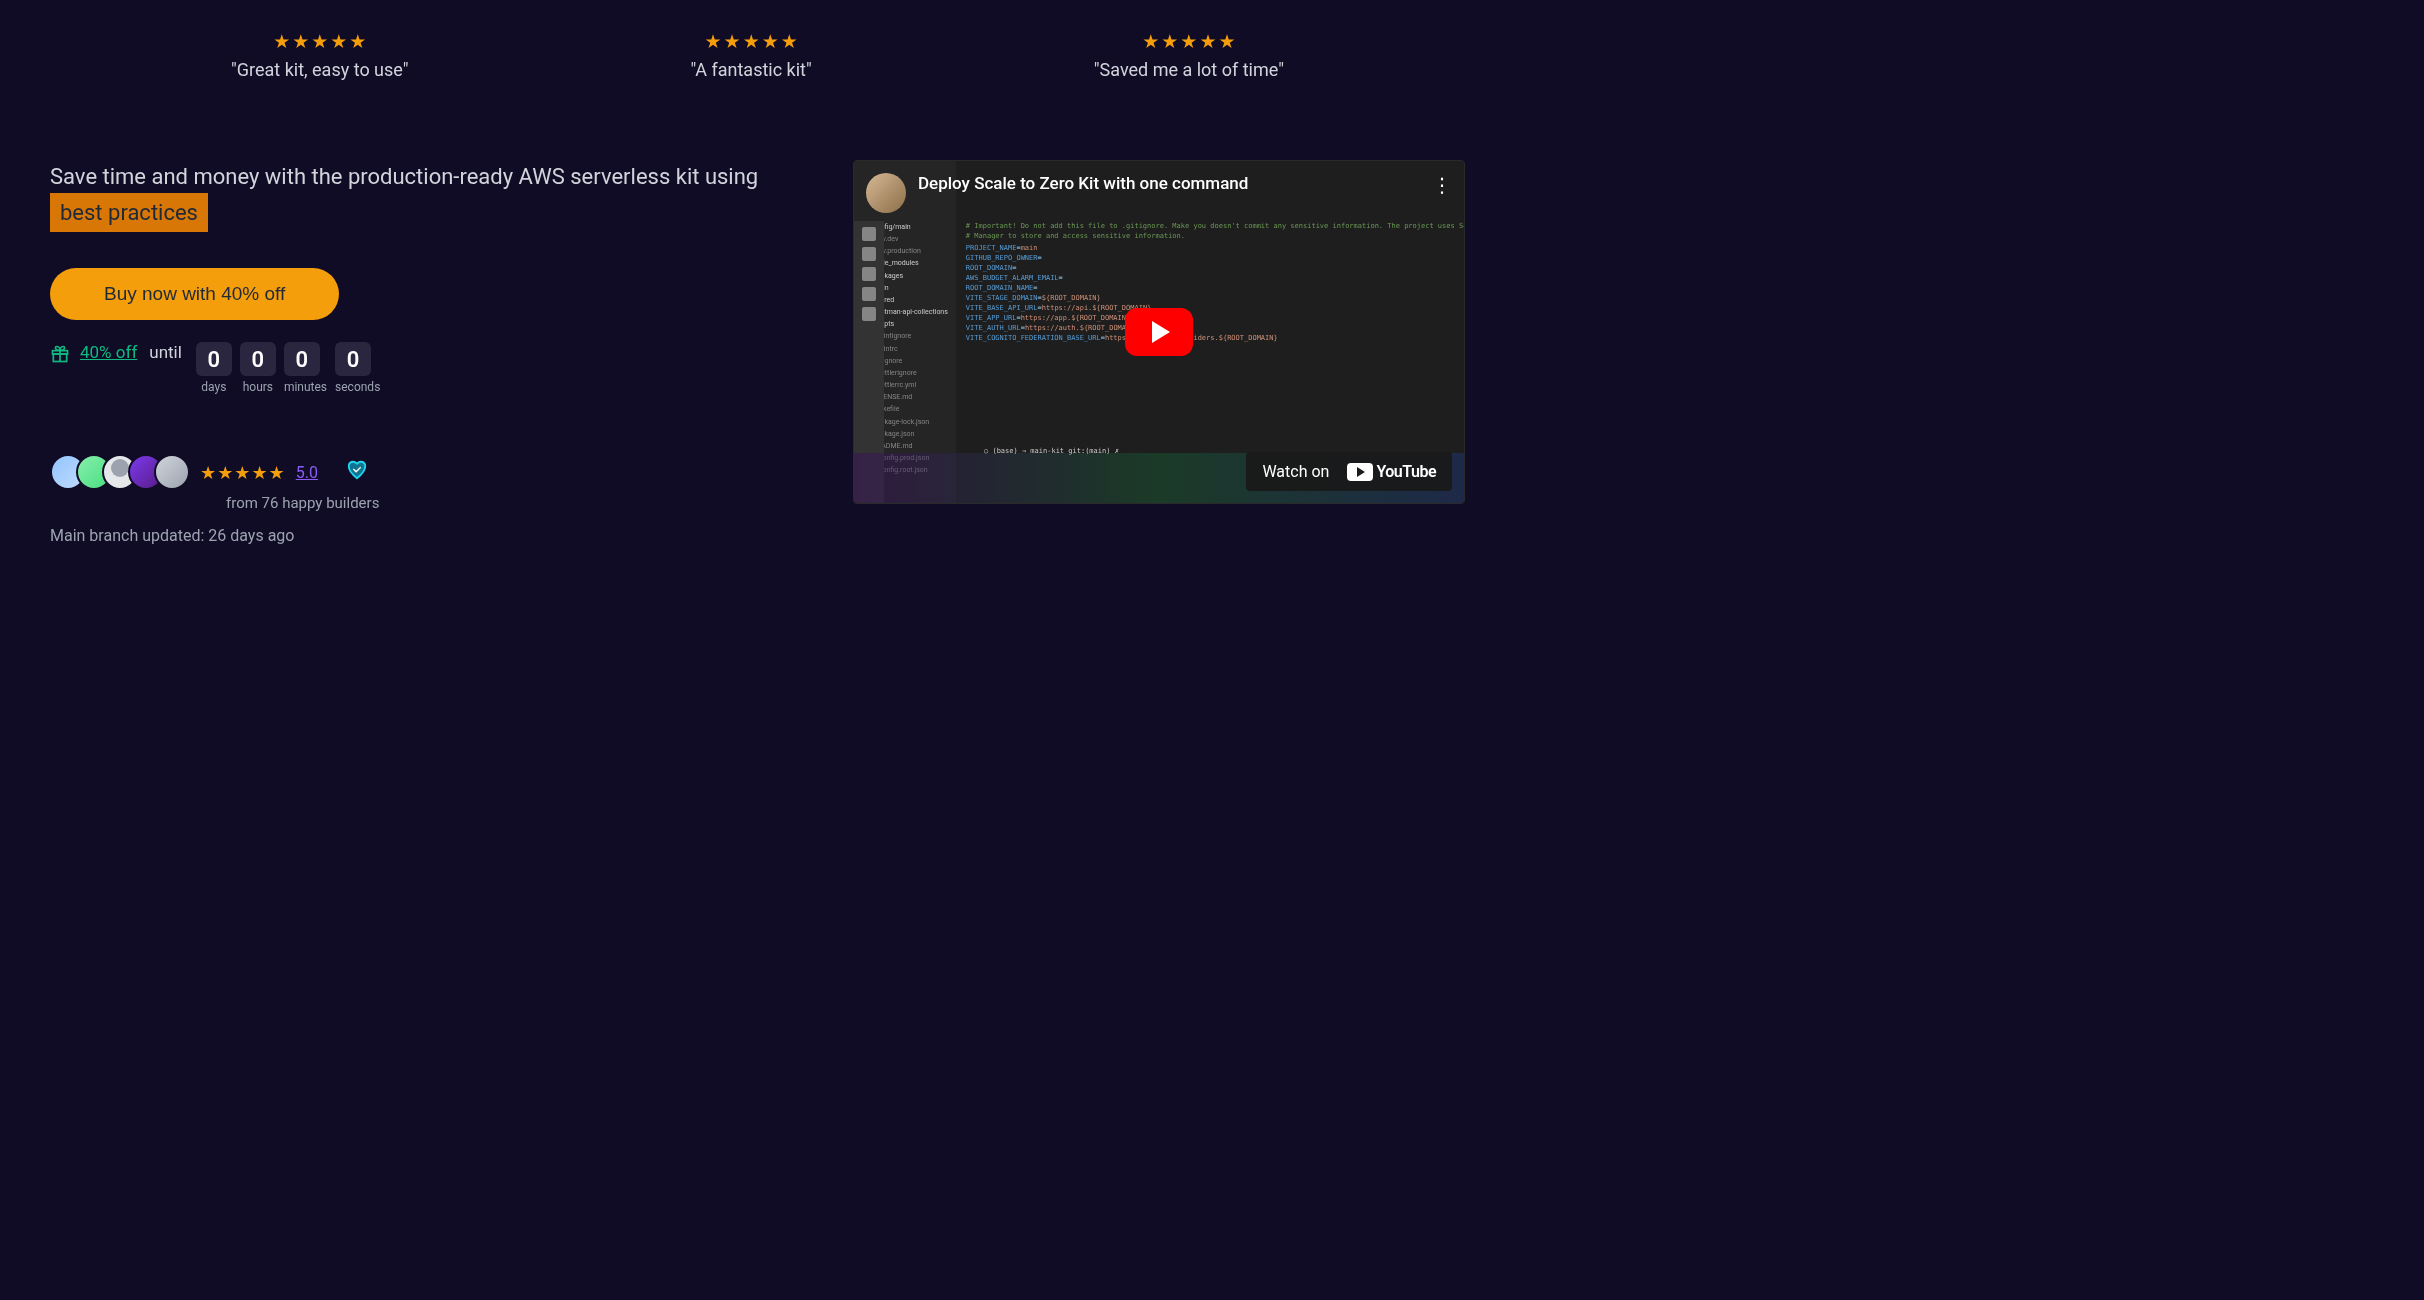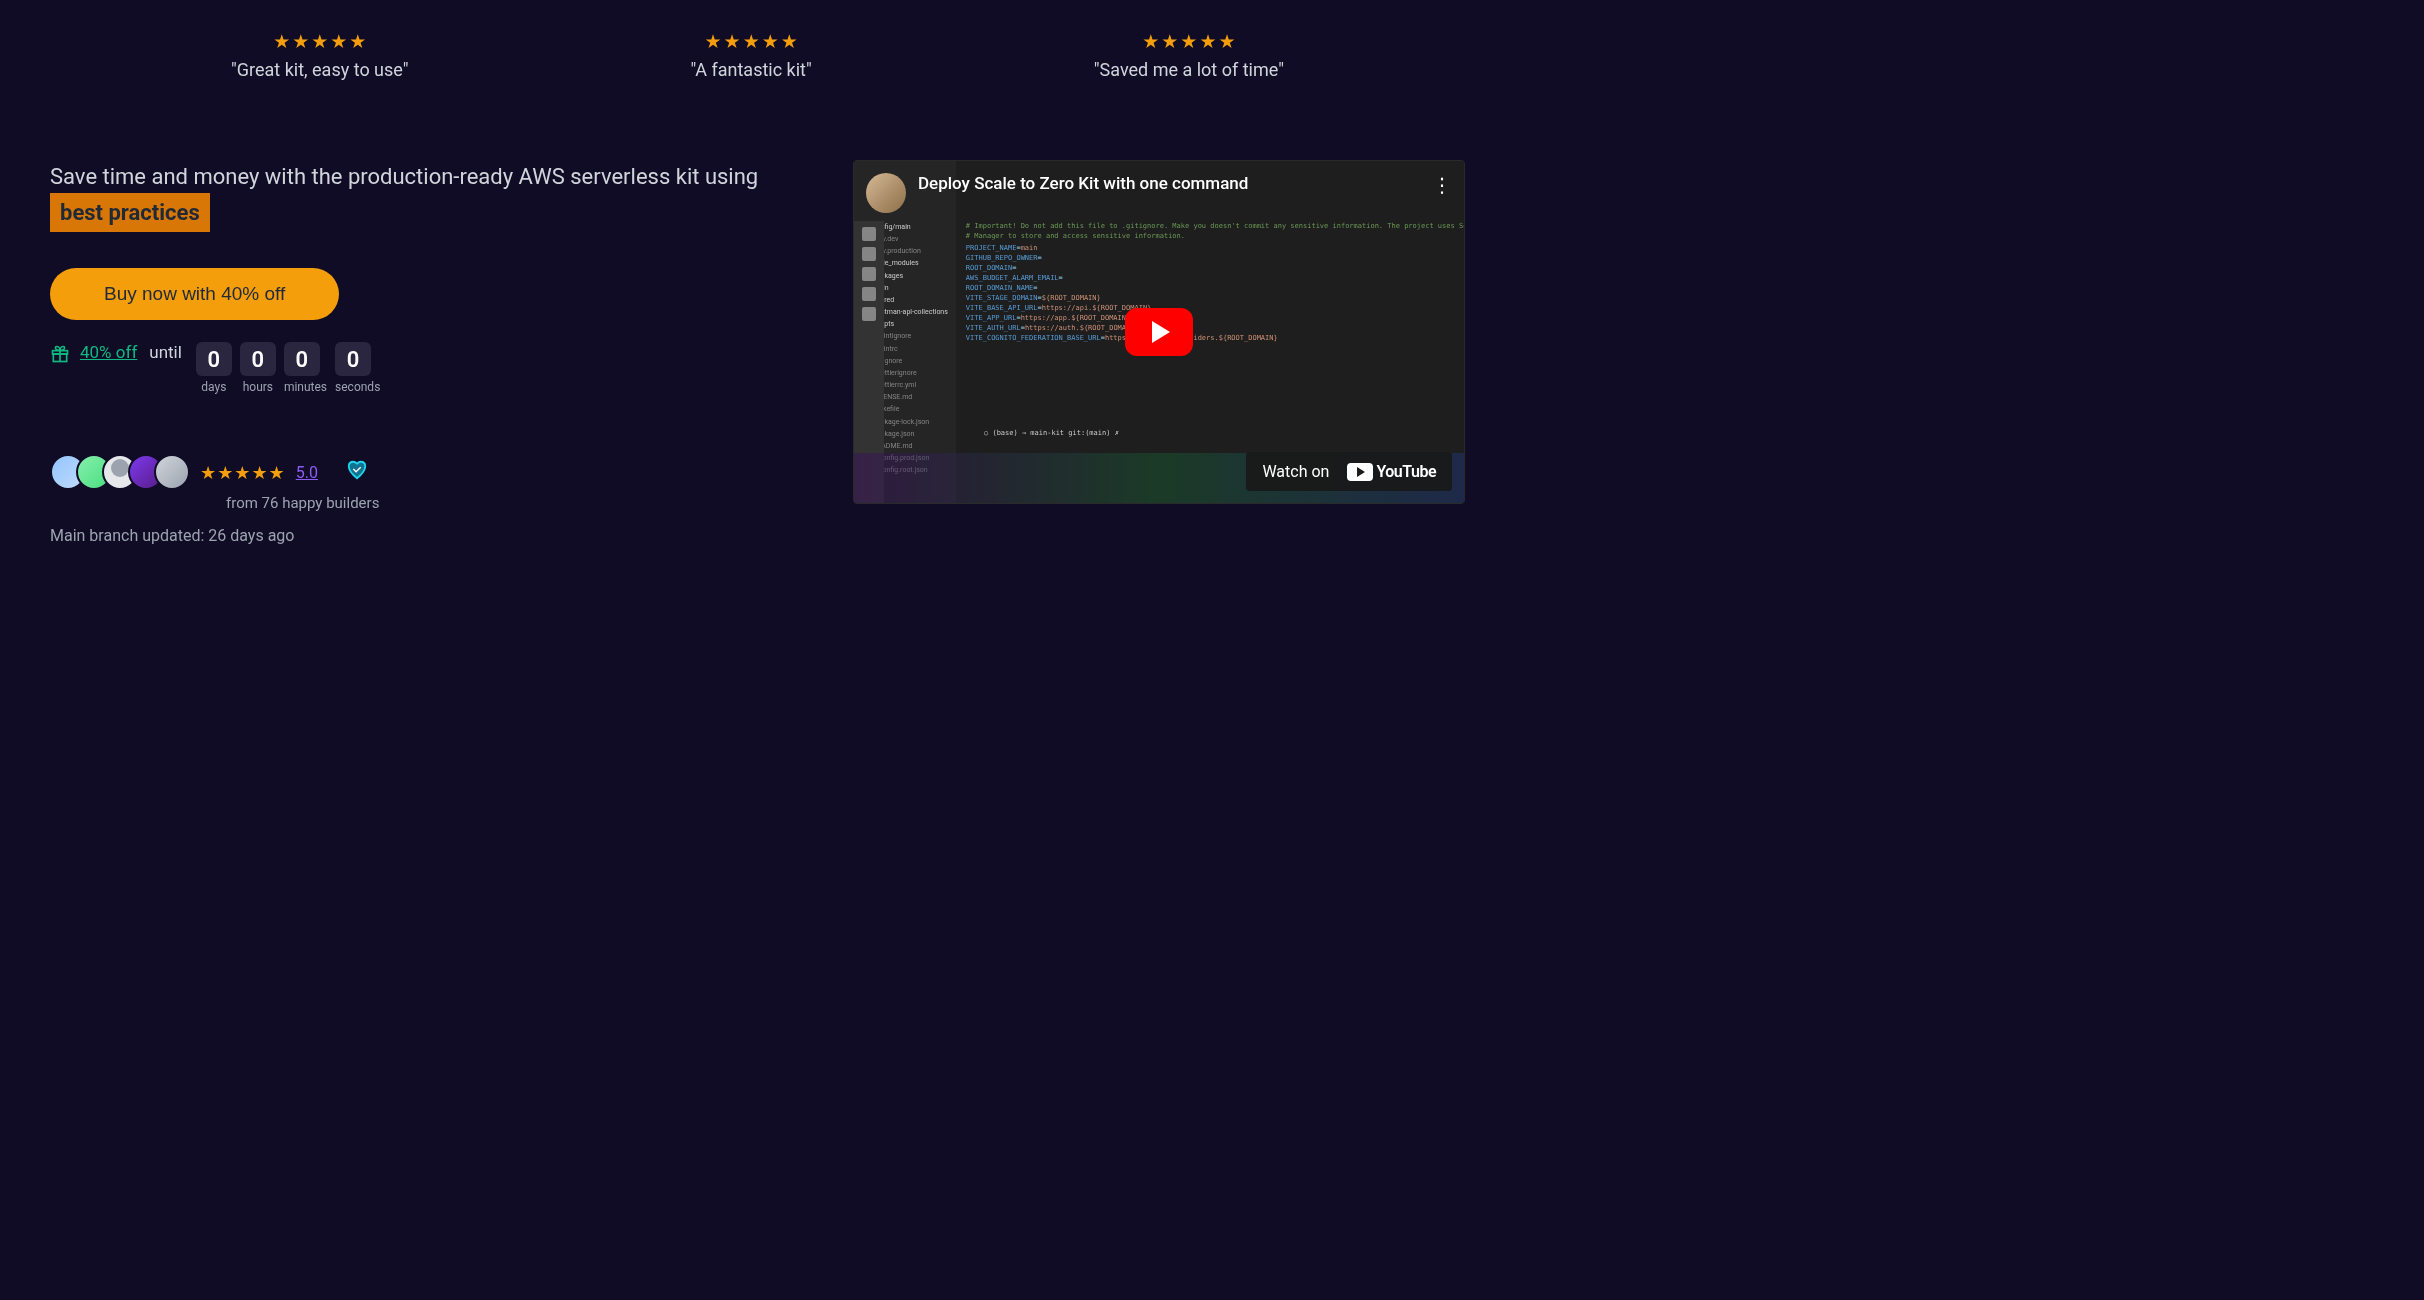--- a/index.html
+++ b/index.html
@@ -31,21 +31,21 @@
 }
 .subtitle {
   color:#d1d5db;
   font-size:22px;
   line-height:1.5;
   margin-bottom:36px;
 }
 .highlight {
   background:#d97706;
   color:#1f2937;
-  font-weight:700;
+  font-weight:400;
   padding:3px 10px;
   display:inline-block;
 }
 .buy-btn {
   background:#f59e0b;
   color:#1f2937;
   font-size:19px;
   font-weight:500;
   border:none;
   border-radius:999px;
@@ -169,21 +169,21 @@
 .yt-text { font-weight:600; letter-spacing:-0.5px; }
 .ide-bg { position:absolute; inset:0; display:flex; }
 .ide-side { width:120px; background:#252526; padding-top:60px; }
 .ide-tree { font-size:7px; color:#858585; padding:2px 8px; white-space:nowrap; overflow:hidden; }
 .ide-tree .ic{display:inline-block;width:8px;height:8px;margin-right:3px;vertical-align:middle;}
 .ic-y{background:#d7ba7d;} .ic-b{background:#519aba;} .ic-o{background:#e37933;} .ic-g{background:#8dc149;} .ic-p{background:#a074c4;} .ic-r{background:#cc3e44;}
 .folder{color:#cccccc;}
 .ide-main { flex:1; background:#1e1e1e; padding-top:60px; }
 .ide-line { font-size:7px; color:#9cdcfe; padding:1px 10px; font-family:monospace; white-space:nowrap; overflow:hidden; }
 .ide-line .k{color:#569cd6;} .ide-line .s{color:#ce9178;} .ide-line .c{color:#6a9955;}
-.ide-term { position:absolute; bottom:66px; left:130px; font-size:7px; color:#cccccc; font-family:monospace; }
+.ide-term { position:absolute; bottom:48px; left:130px; font-size:7px; color:#cccccc; font-family:monospace; }
 .ide-strip { position:absolute; left:0; top:60px; width:30px; bottom:0; background:#333333; }
 .ide-strip div { width:14px;height:14px;margin:6px auto;background:#858585;border-radius:2px; }
 .ide-gradient { position:absolute; left:0; right:0; bottom:0; height:50px; background:linear-gradient(90deg,#3b0764,#166534,#1e3a8a); opacity:0.4; }
 </style>
 </head>
 <body>
 
 <div class="testimonials">
   <div class="testimonial">
     <div class="stars">

